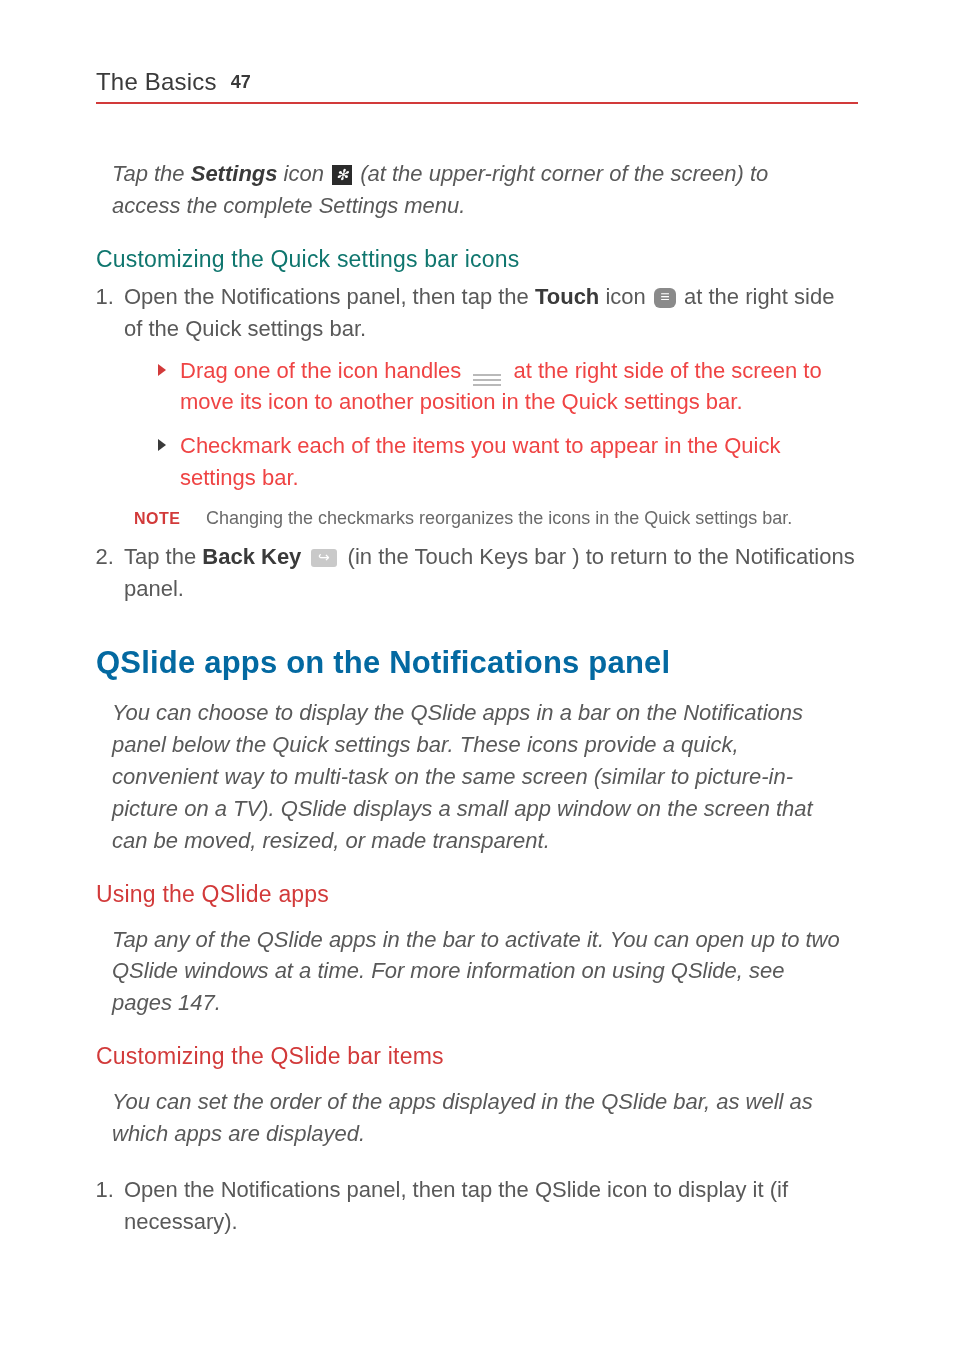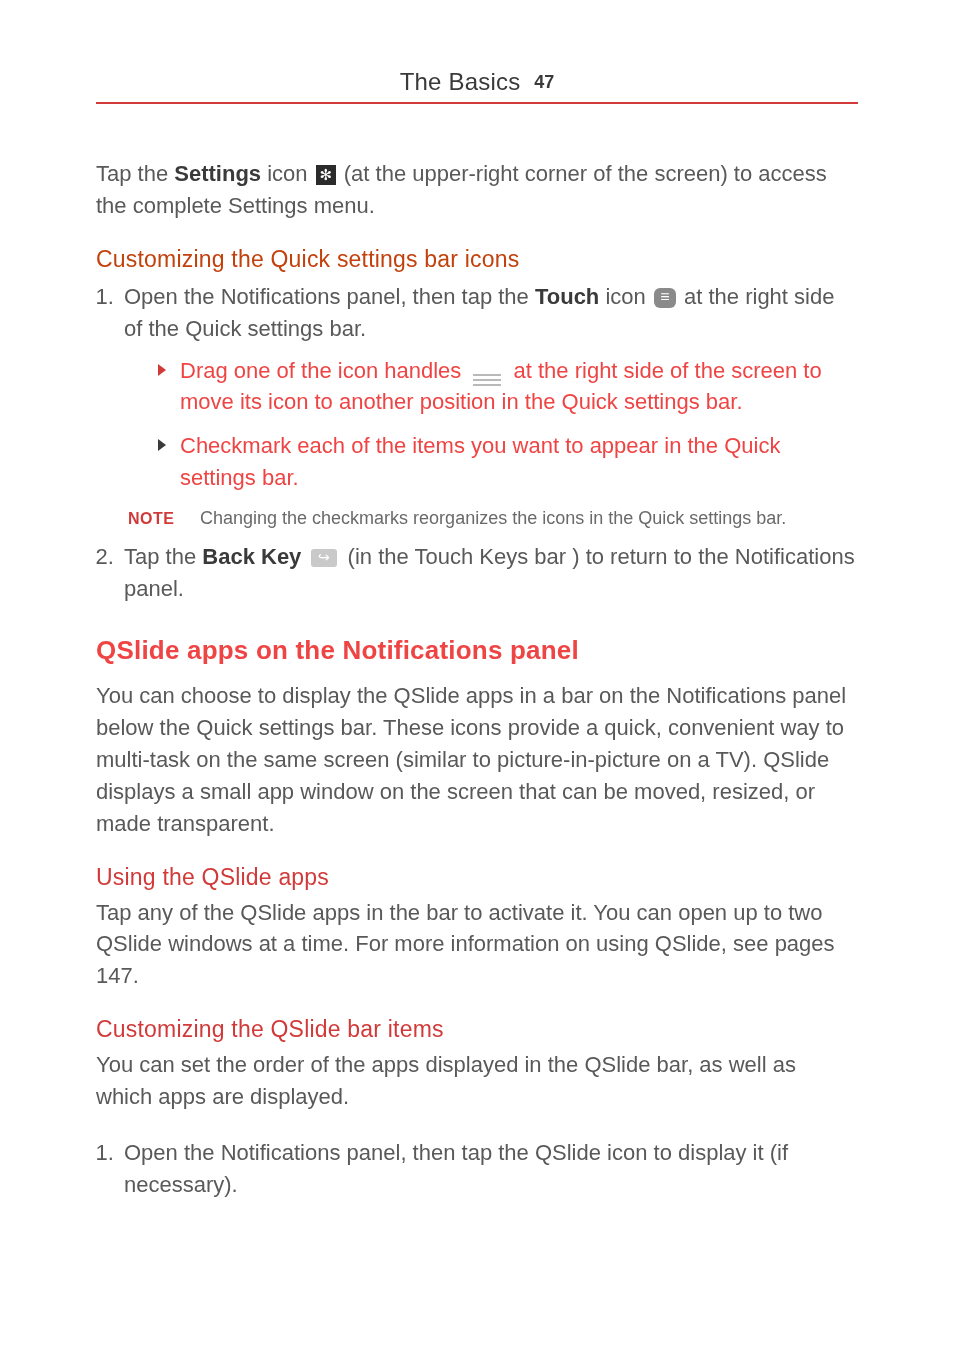--- a/index.html
+++ b/index.html
@@ -15,61 +15,62 @@
   }
   .page {
     box-sizing: border-box;
     width: 954px;
     height: 1372px;
     padding: 68px 96px 80px 96px;
     position: relative;
   }
   .header {
     display: flex;
-    justify-content: center;
+    justify-content: flex-start;
     align-items: baseline;
     border-bottom: 2px solid #d23a3a;
     padding-bottom: 6px;
     margin-bottom: 54px;
   }
   .header .chapter {
     font-size: 24px;
     color: #3a3a3a;
     font-weight: 400;
     margin-right: 14px;
     letter-spacing: 0.2px;
   }
   .header .pagenum {
     font-size: 18px;
     color: #3a3a3a;
     font-weight: 600;
     position: relative;
     top: -2px;
   }
   .body p {
-    margin: 0;
+    margin: 16px;
     font-size: 22px;
     line-height: 1.45;
     color: #595959;
     font-weight: 300;
+    font-style: italic;
   }
   .bold { font-weight: 600; color:#3a3a3a; }
   .para-block { margin-bottom: 24px; }
   .h3 {
     font-size: 23px;
     font-weight: 500;
-    color: #c2410c;
+    color: #0f766e;
     margin: 0 0 8px 0;
     letter-spacing: 0.2px;
   }
   .h2-red {
-    font-size: 26px;
+    font-size: 31px;
     font-weight: 600;
-    color: #ef4444;
-    margin: 30px 0 14px 0;
+    color: #0369a1;
+    margin: 40px 0 14px 0;
     letter-spacing: 0.2px;
   }
   .h3-red {
     font-size: 23px;
     font-weight: 500;
     color: #d23a3a;
     margin: 19px 0 6px 0;
     letter-spacing: 0.2px;
   }
   ol.numlist {
@@ -102,21 +103,21 @@
     top: 9px;
     width: 0; height: 0;
     border-top: 6px solid transparent;
     border-bottom: 6px solid transparent;
     border-left: 8px solid #d23a3a;
   }
   ul.tri > li.black::before { border-left-color: #3a3a3a; }
   .note-row {
     display: flex;
     align-items: baseline;
-    margin: 4px 0 10px 4px;
+    margin: 4px 0 10px 10px;
   }
   .note-row .note-label {
     color: #d23a3a;
     font-weight: 700;
     font-size: 16px;
     letter-spacing: 0.5px;
     margin-right: 22px;
     min-width: 50px;
   }
   .note-row .note-text {

